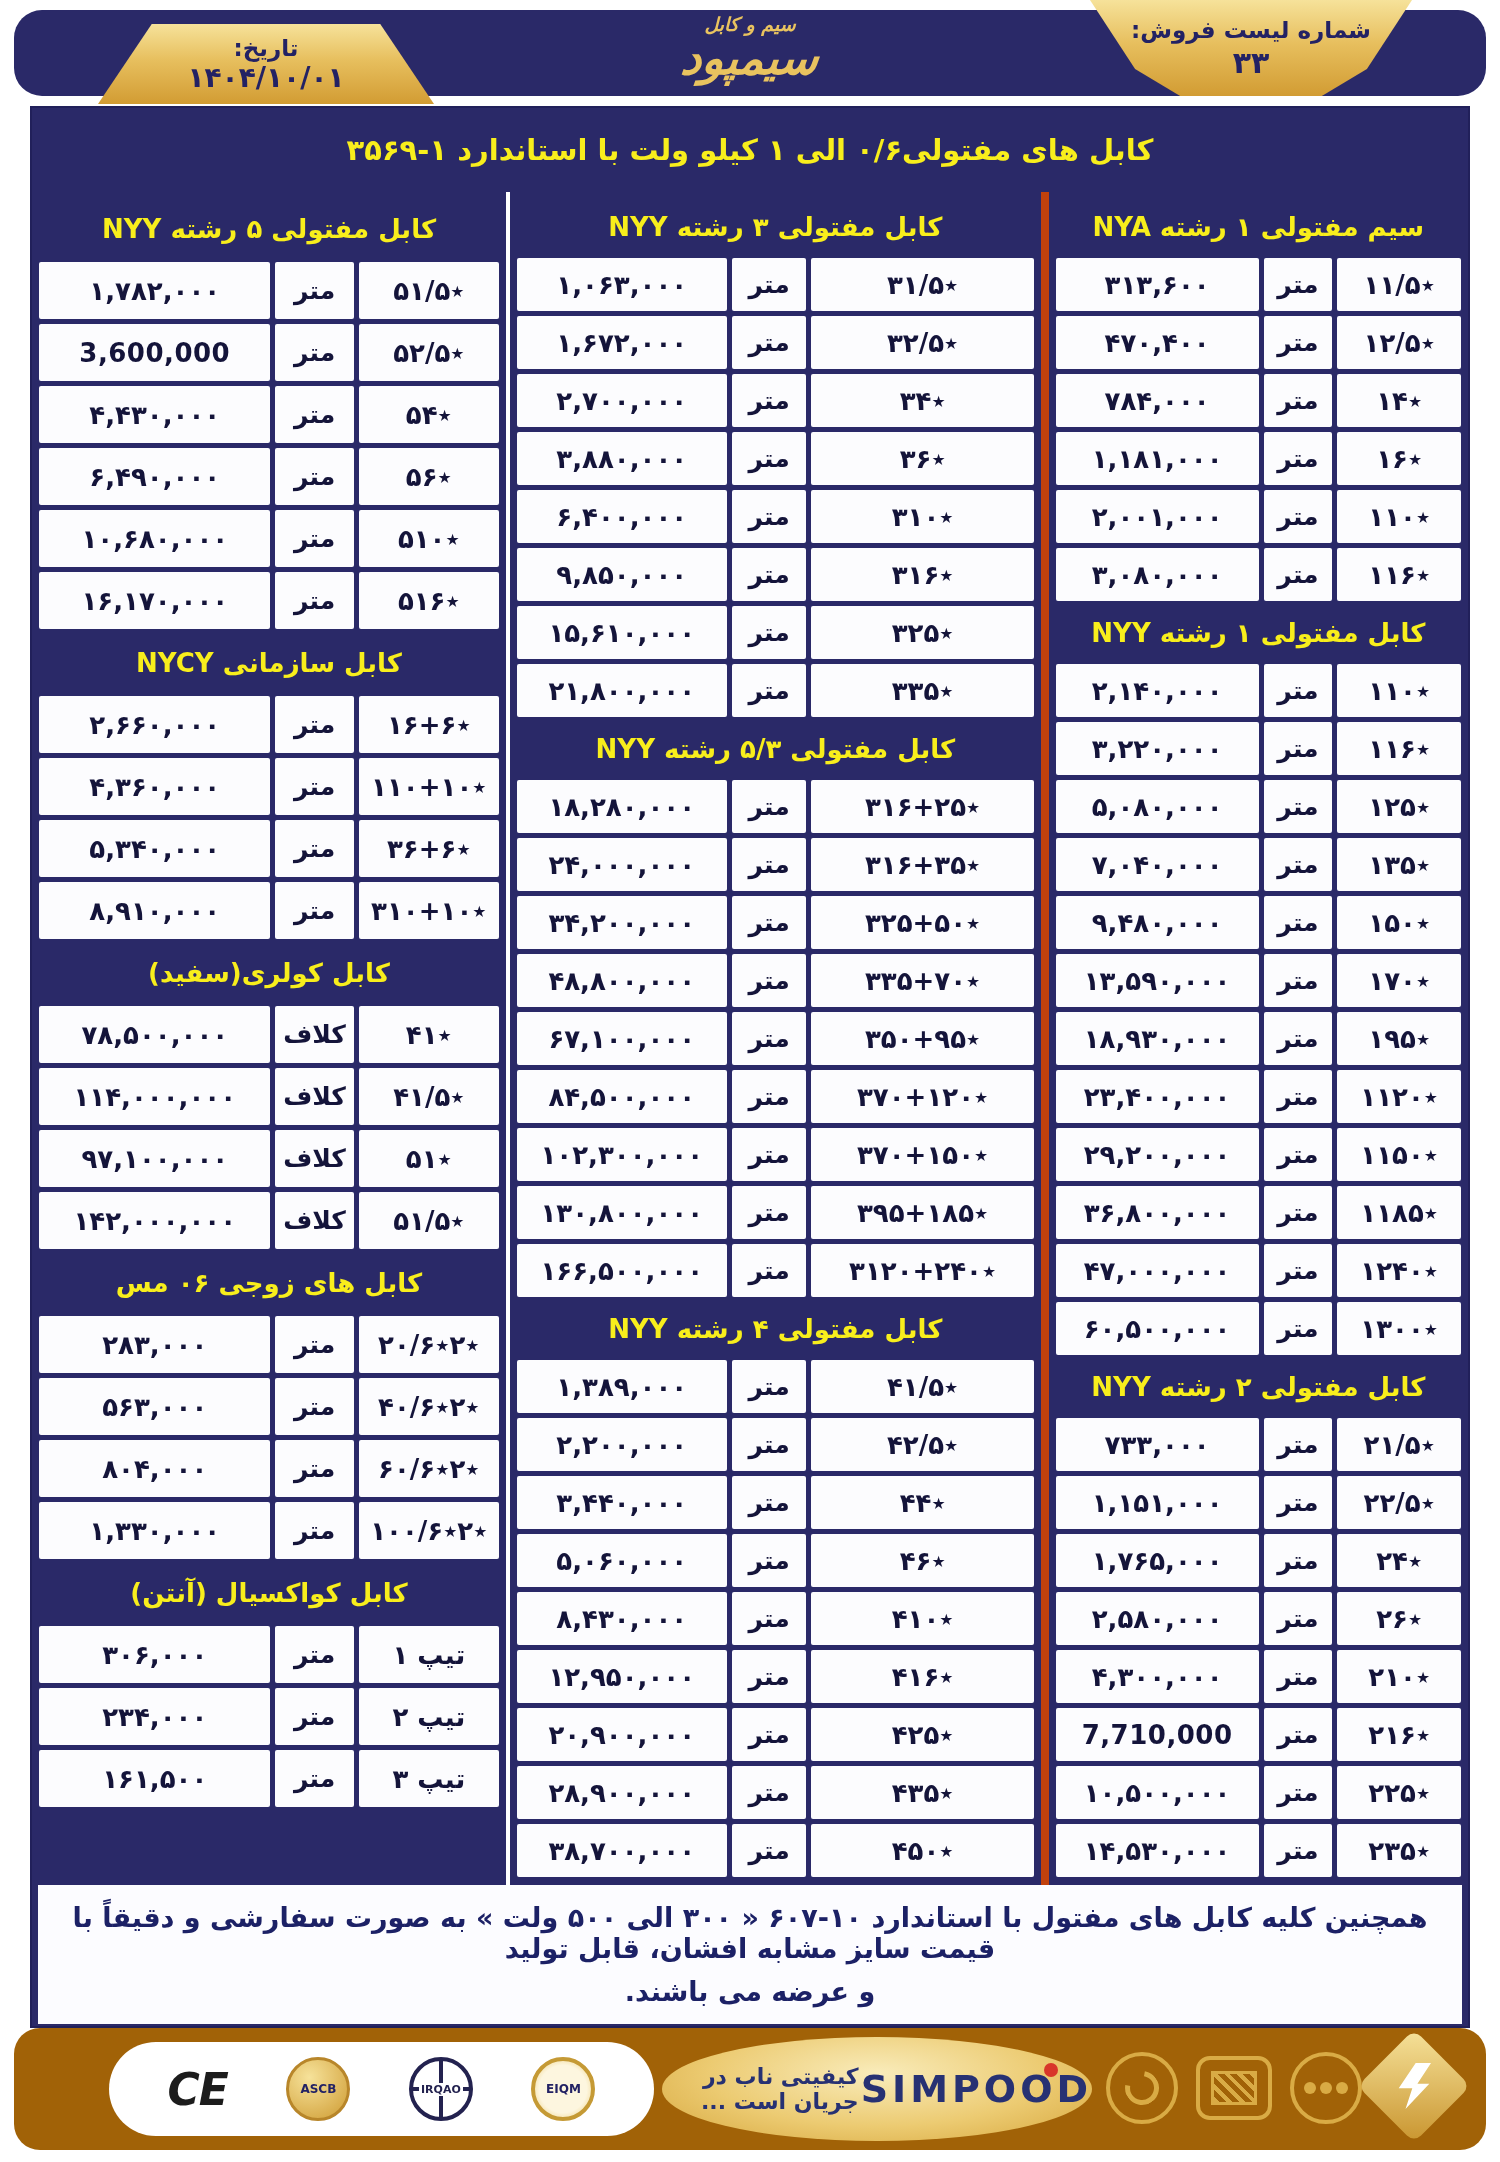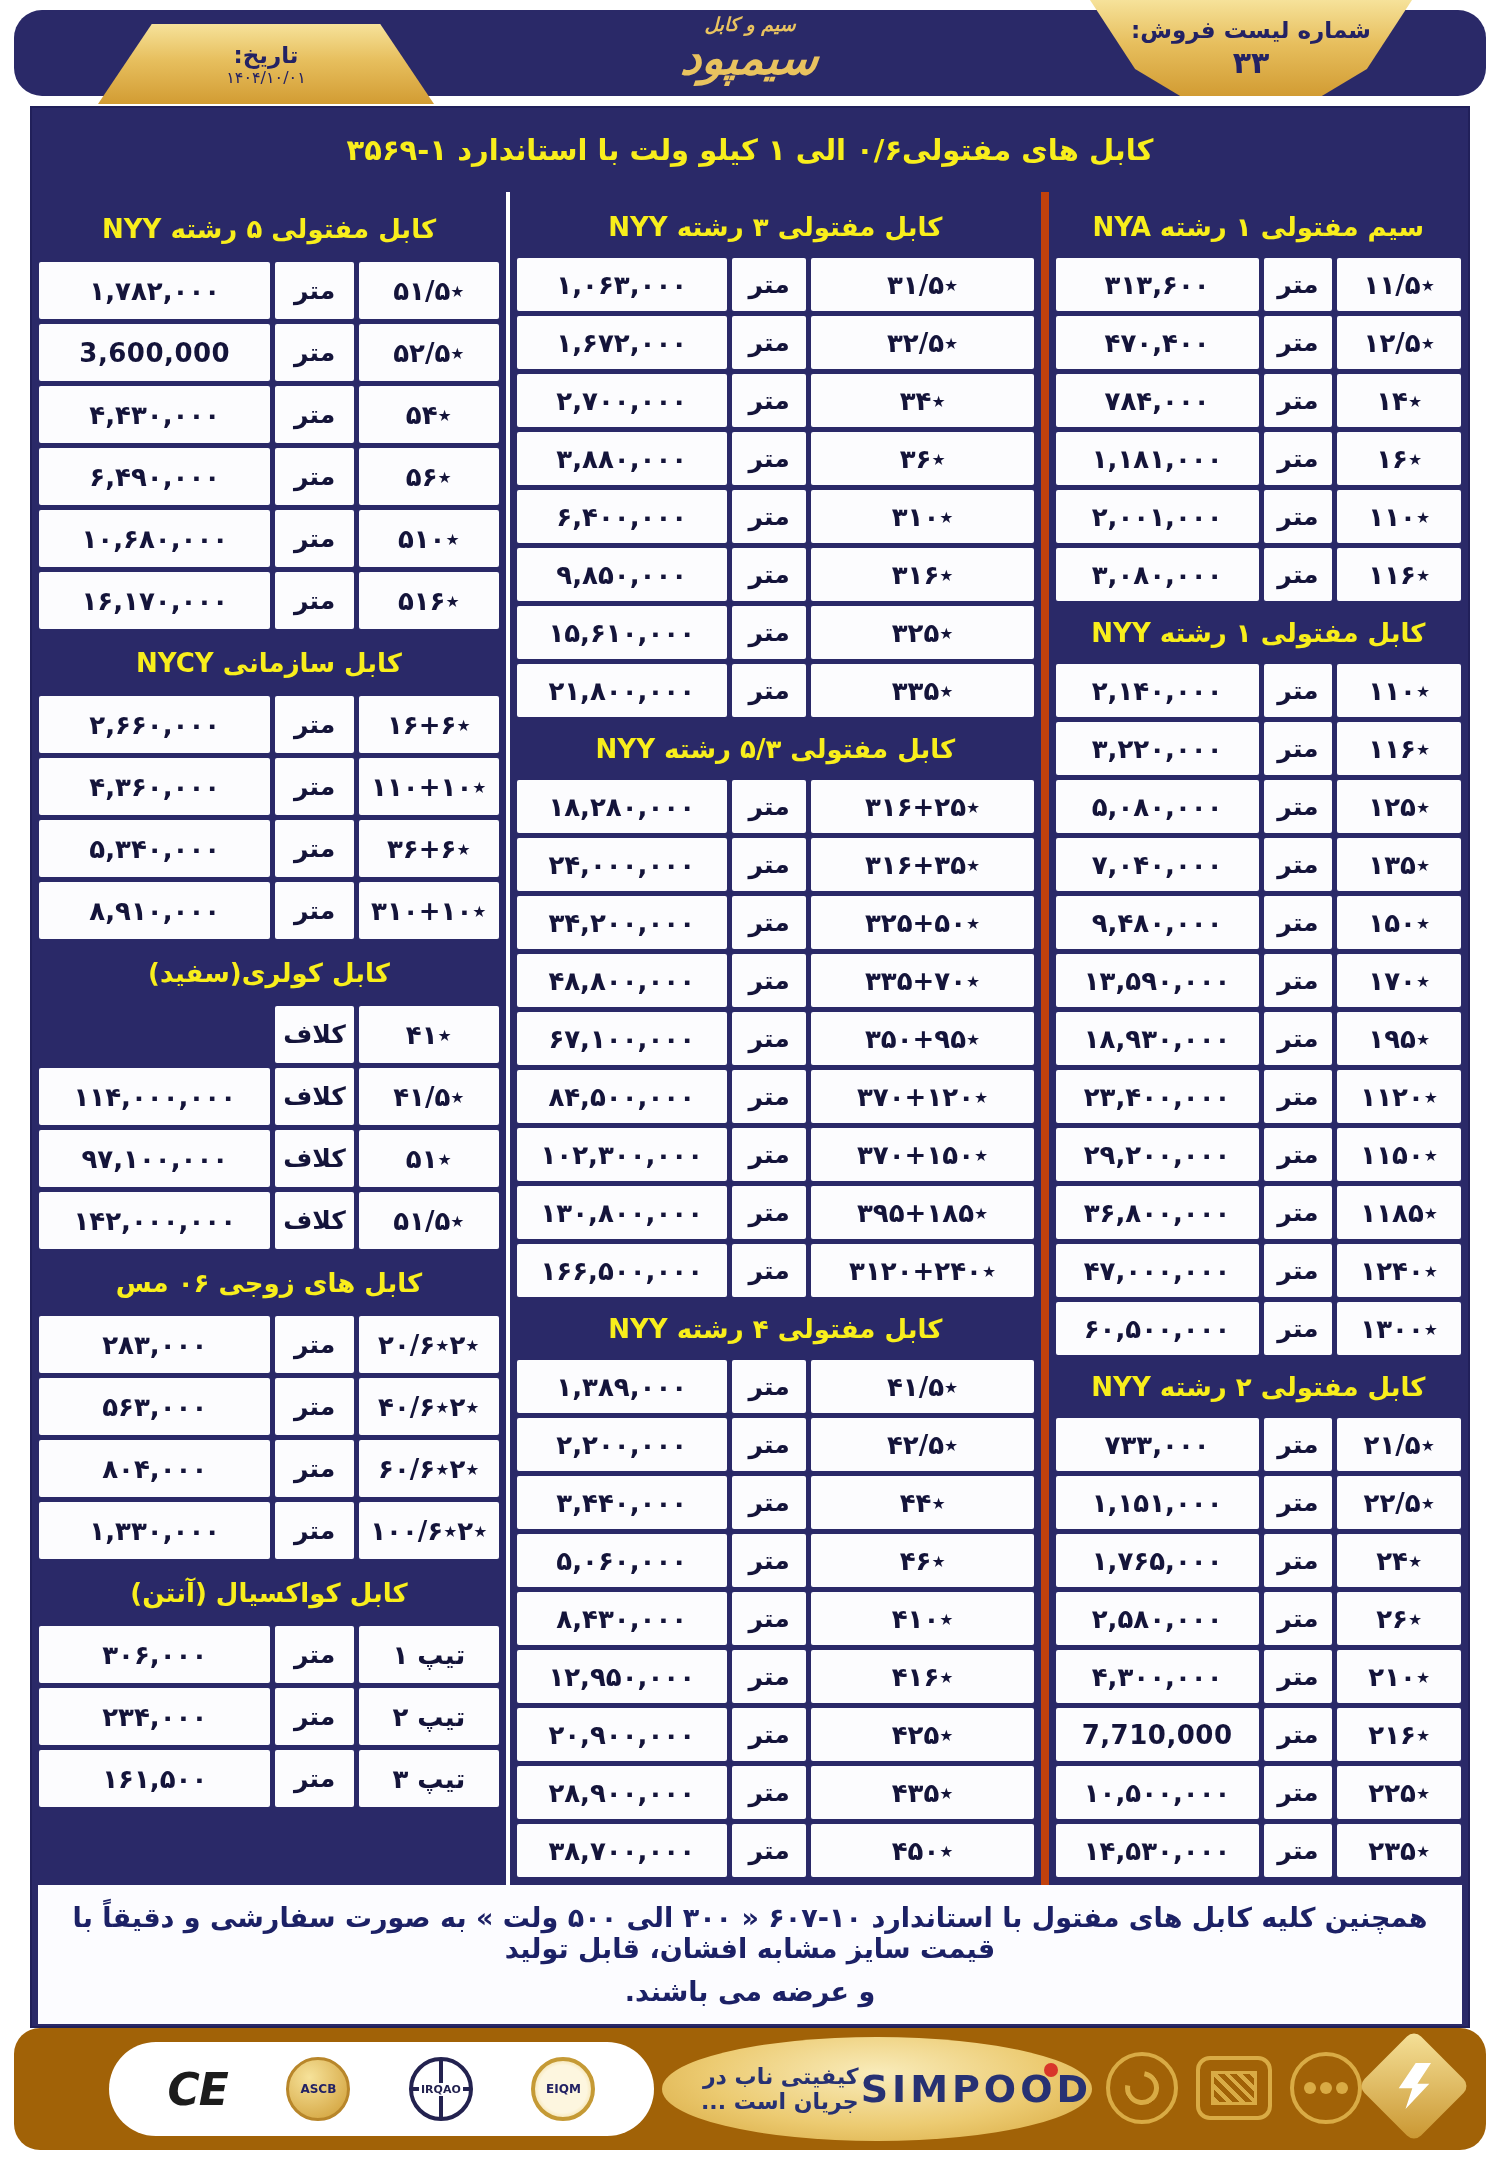--- a/index.html
+++ b/index.html
@@ -12,21 +12,21 @@
     background:linear-gradient(180deg,#f6e29a 0%,#e7bf5e 45%,#d29c33 100%);
     clip-path:polygon(0 0,100% 0,86% 72%,72% 100%,28% 100%,14% 72%);
     display:flex;flex-direction:column;align-items:center;justify-content:center;gap:2px;z-index:3}
   .badge-num .l1{font-size:23px;font-weight:bold;color:#232264}
   .badge-num .l2{font-size:30px;font-weight:bold;color:#232264}
   .badge-date{position:absolute;left:98px;top:24px;width:336px;height:80px;
     background:linear-gradient(180deg,#f6e29a 0%,#e7bf5e 45%,#d29c33 100%);
     clip-path:polygon(16% 0,84% 0,100% 100%,0 100%);
     display:flex;flex-direction:column;align-items:center;justify-content:center;z-index:3}
   .badge-date .l1{font-size:23px;font-weight:bold;color:#232264}
-  .badge-date .l2{font-size:16px;font-weight:normal;color:#232264}
+  .badge-date .l2{font-size:28px;font-weight:bold;color:#232264}
   .brand{position:absolute;left:0;right:0;top:13px;text-align:center;z-index:2}
   .brand .b1{font-size:19px;font-weight:bold;color:#e9c35f;font-style:italic;letter-spacing:1px}
   .brand .b2{font-size:46px;font-weight:bold;color:#e9c35f;font-style:italic;transform:skewX(-6deg);line-height:1.0}
 
   
   .table{position:absolute;left:30px;top:106px;width:1440px;height:1922px;background:#2a2968;border:2px solid #21205a}
   .t-title{height:84px;display:flex;align-items:center;justify-content:center;
     color:#f8ee1c;font-weight:bold;font-size:29px}
   .groups{display:flex;direction:rtl;height:1693px}
   .grp{display:flex;flex-direction:column;row-gap:5px;padding:8px 7px}
@@ -426,20 +426,21 @@
           </div>
           <div class="row u">
             <div class="cell size" dir="ltr">۳٭۱۰+۱۰</div>
             <div class="cell unit">متر</div>
             <div class="cell price">۸,۹۱۰,۰۰۰</div>
           </div>
           <div class="sec u">کابل کولری(سفید)</div>
           <div class="row u">
             <div class="cell size" dir="ltr">۴٭۱</div>
             <div class="cell unit">کلاف</div>
+            <div class="cell price">۷۸,۵۰۰,۰۰۰</div>
           </div>
           <div class="row u">
             <div class="cell size" dir="ltr">۴٭۱/۵</div>
             <div class="cell unit">کلاف</div>
             <div class="cell price">۱۱۴,۰۰۰,۰۰۰</div>
           </div>
           <div class="row u">
             <div class="cell size" dir="ltr">۵٭۱</div>
             <div class="cell unit">کلاف</div>
             <div class="cell price">۹۷,۱۰۰,۰۰۰</div>

